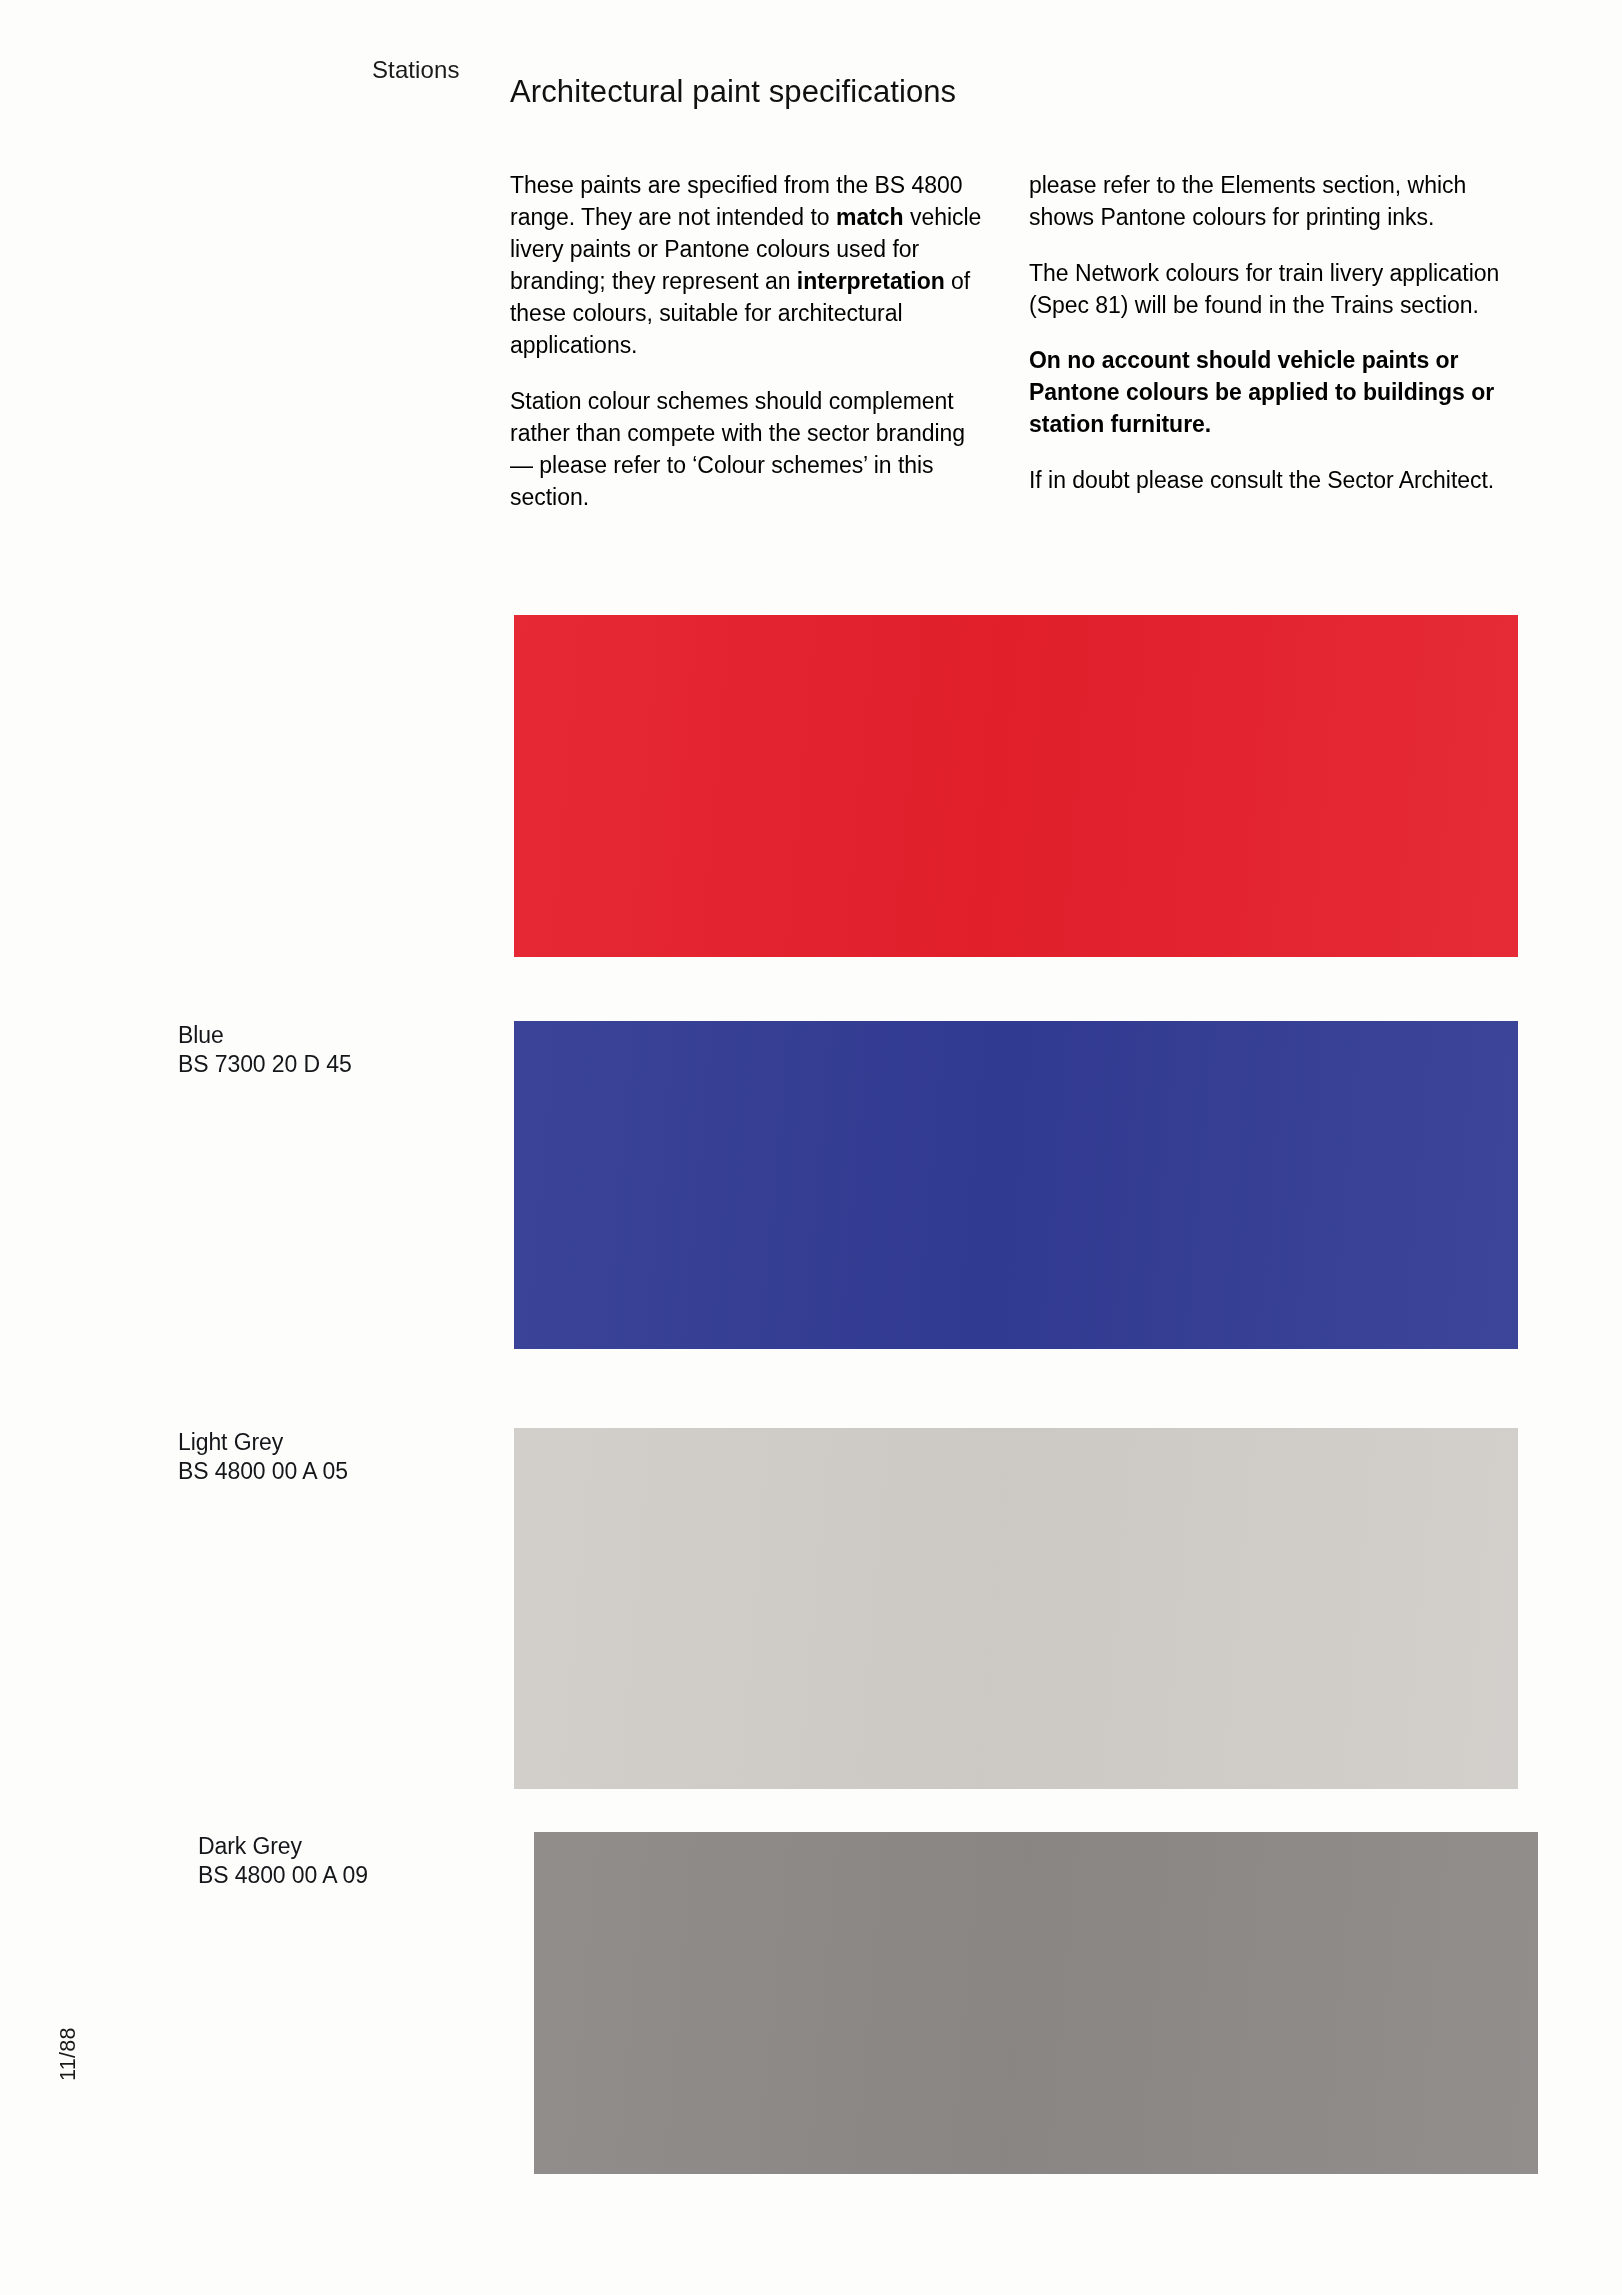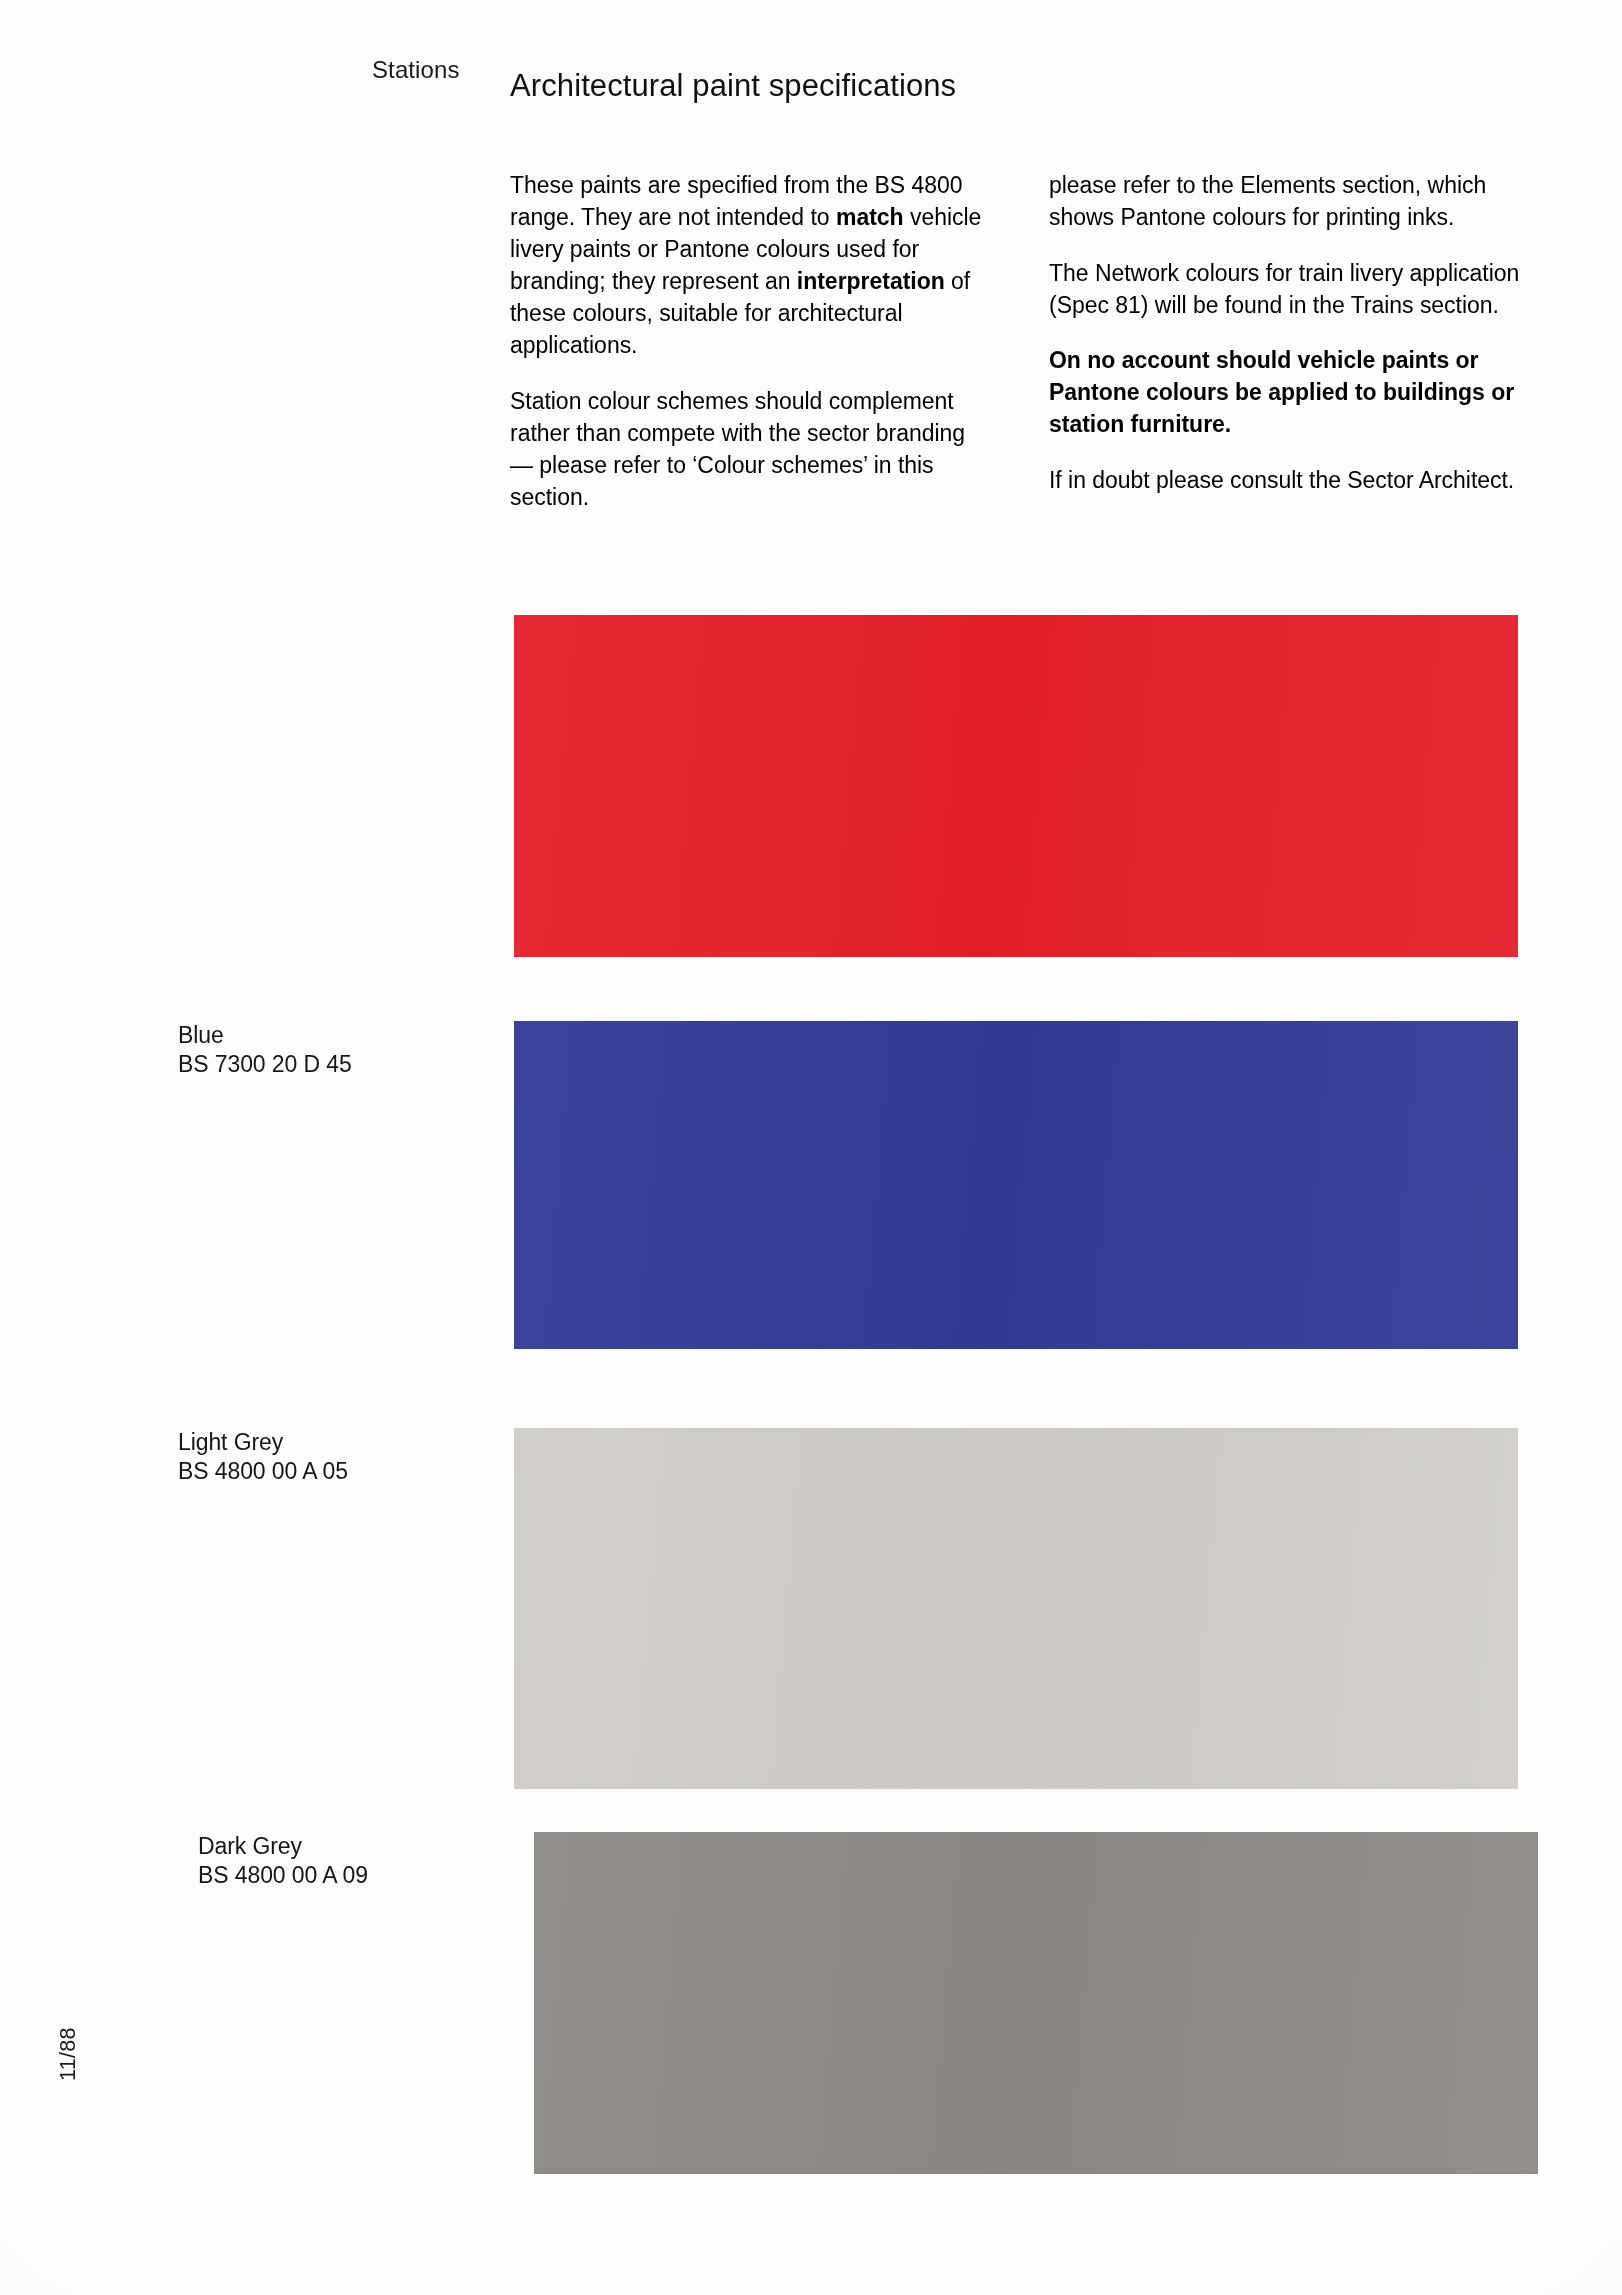--- a/index.html
+++ b/index.html
@@ -47,40 +47,40 @@
     left: 372px;
     top: 0;
     font-size: 24px;
     letter-spacing: 0.1px;
     color: #1a1a1a;
     white-space: nowrap;
   }
   .hdr-title {
     position: absolute;
     left: 510px;
-    top: 12px;
+    top: 18px;
     font-size: 31px;
     letter-spacing: 0.1px;
     color: #111111;
     white-space: nowrap;
   }
 
   
   #intro {
     position: absolute;
     left: 0;
     top: 169px;
     width: 1623px;
   }
   .col {
     position: absolute;
     top: 0;
   }
   #col-left  { left: 510px;  width: 478px; }
-  #col-right { left: 1029px; width: 492px; margin-left: 20px; }
+  #col-right { left: 1029px; width: 492px; }
 
   .para {
     font-size: 23px;
     line-height: 32px;
     color: #000000;
     margin: 0 0 23.6px 0;
     letter-spacing: -0.03px;
   }
   .para:last-child { margin-bottom: 0; }
   .para.bold { font-weight: bold; }

